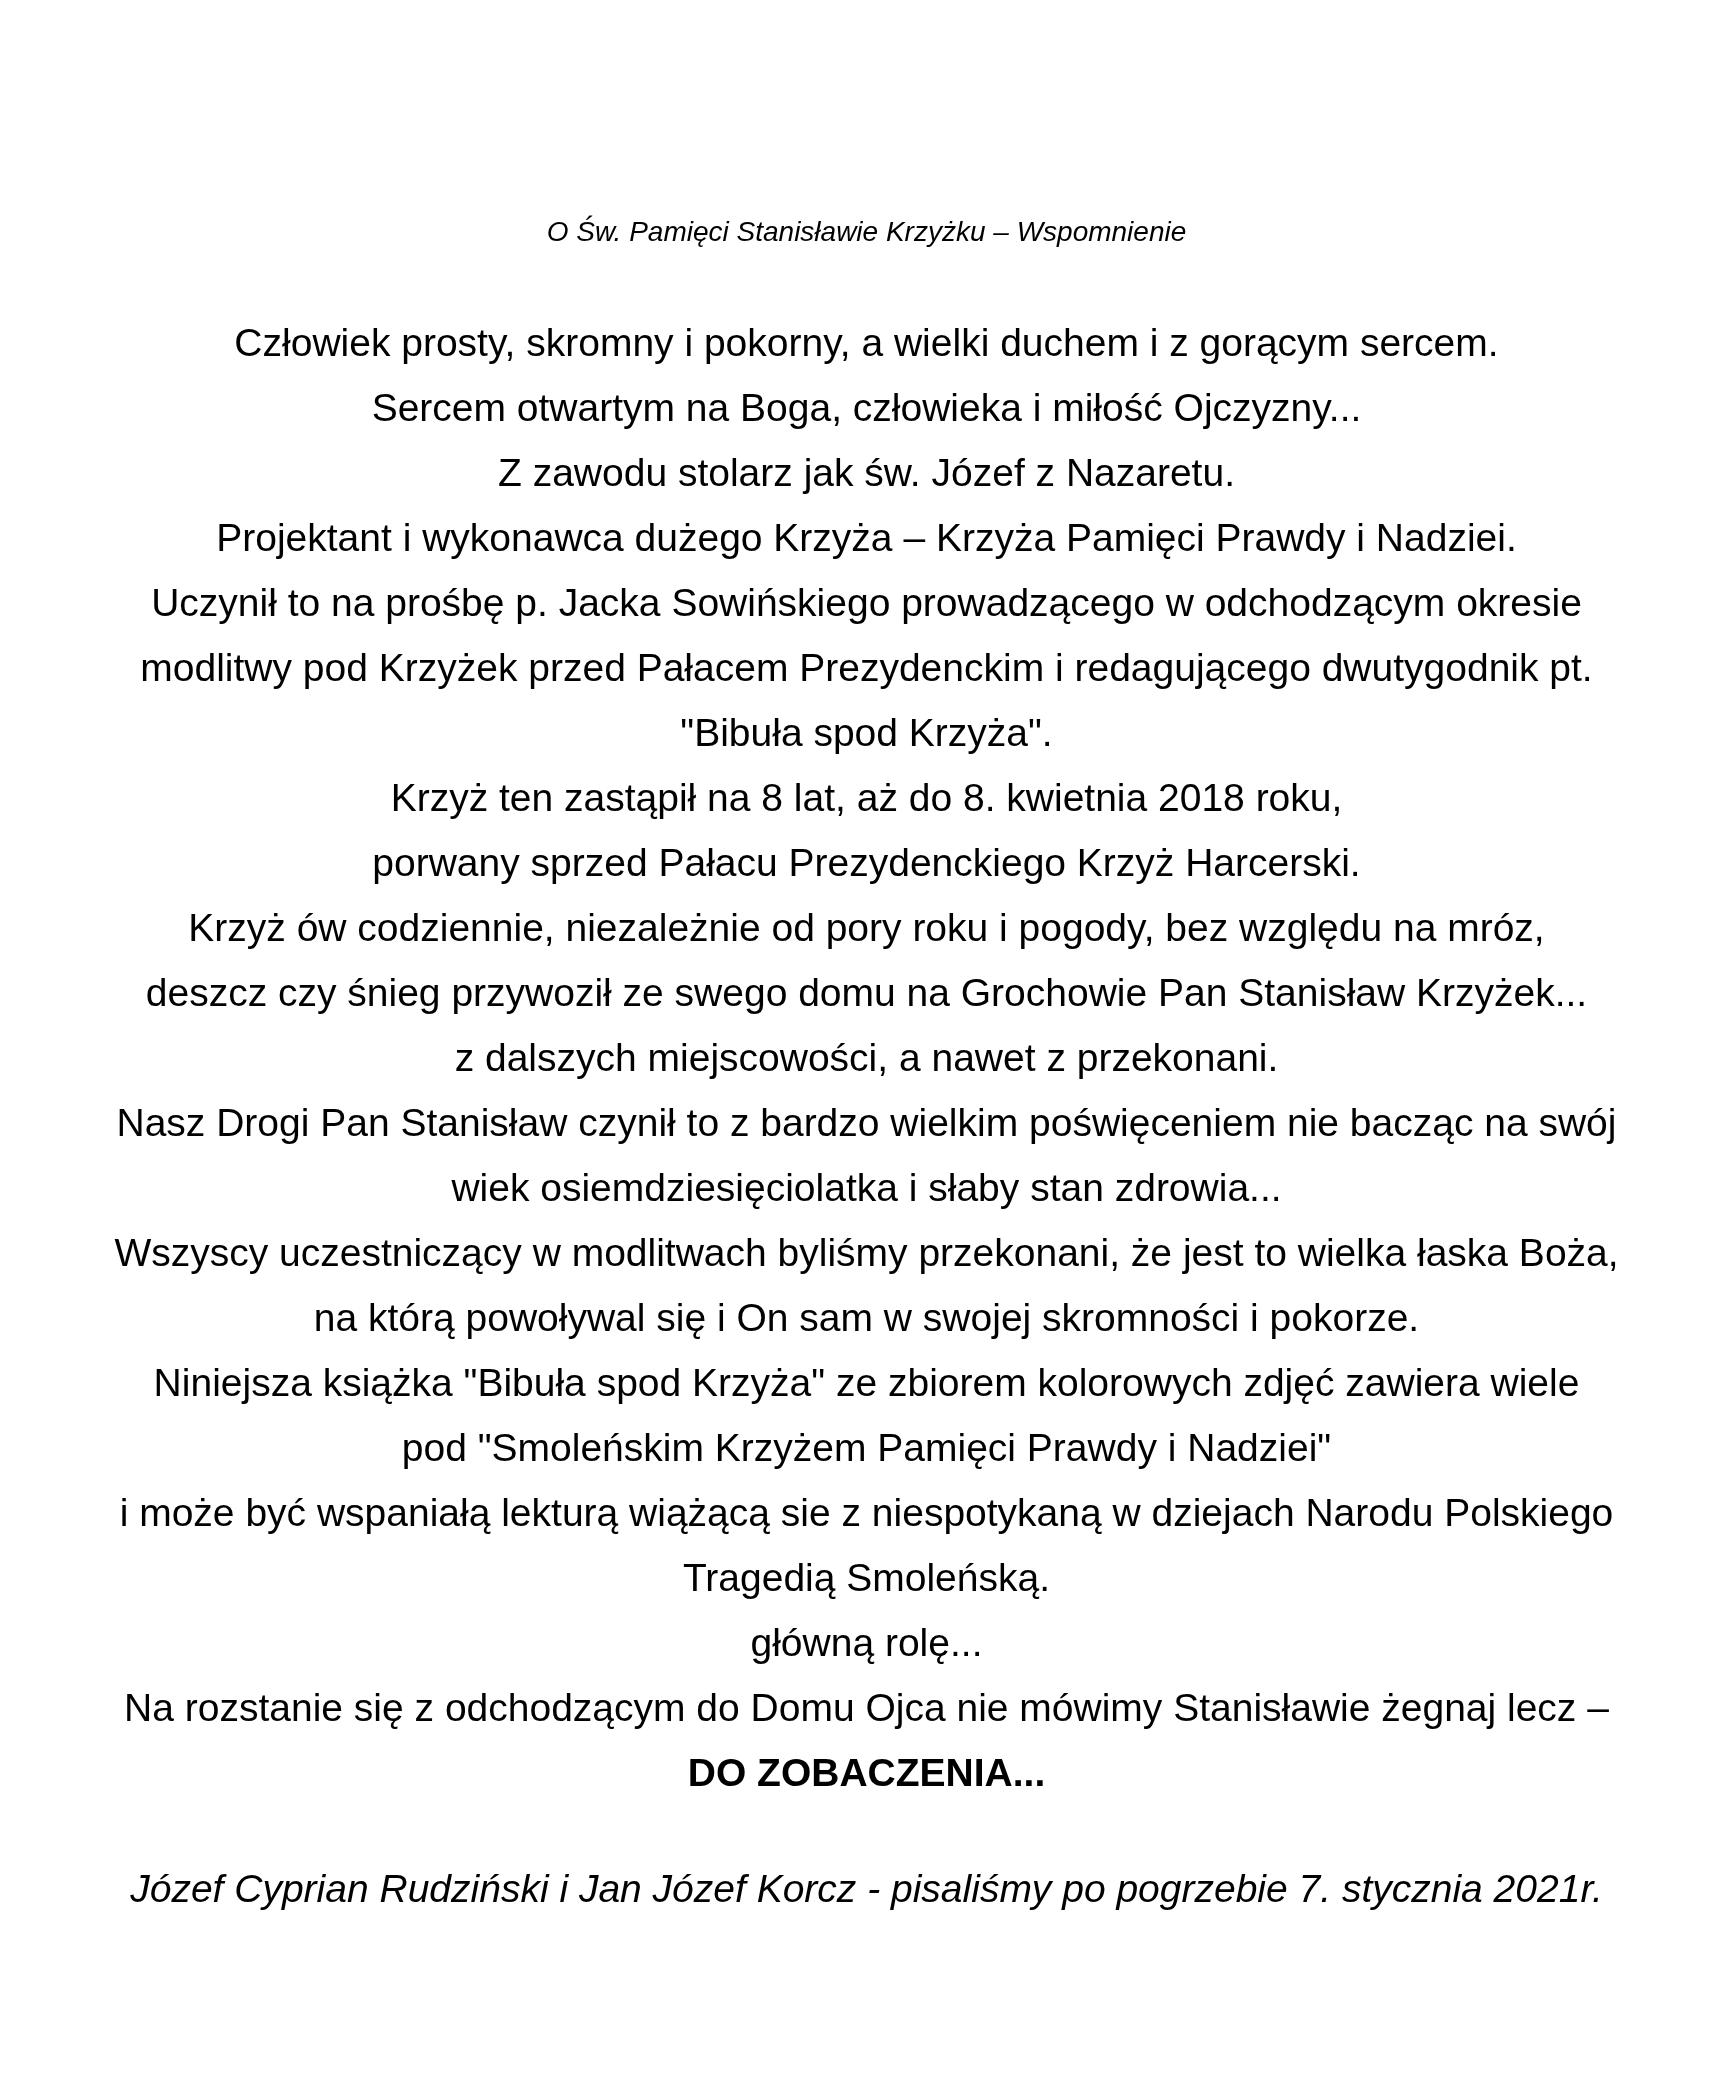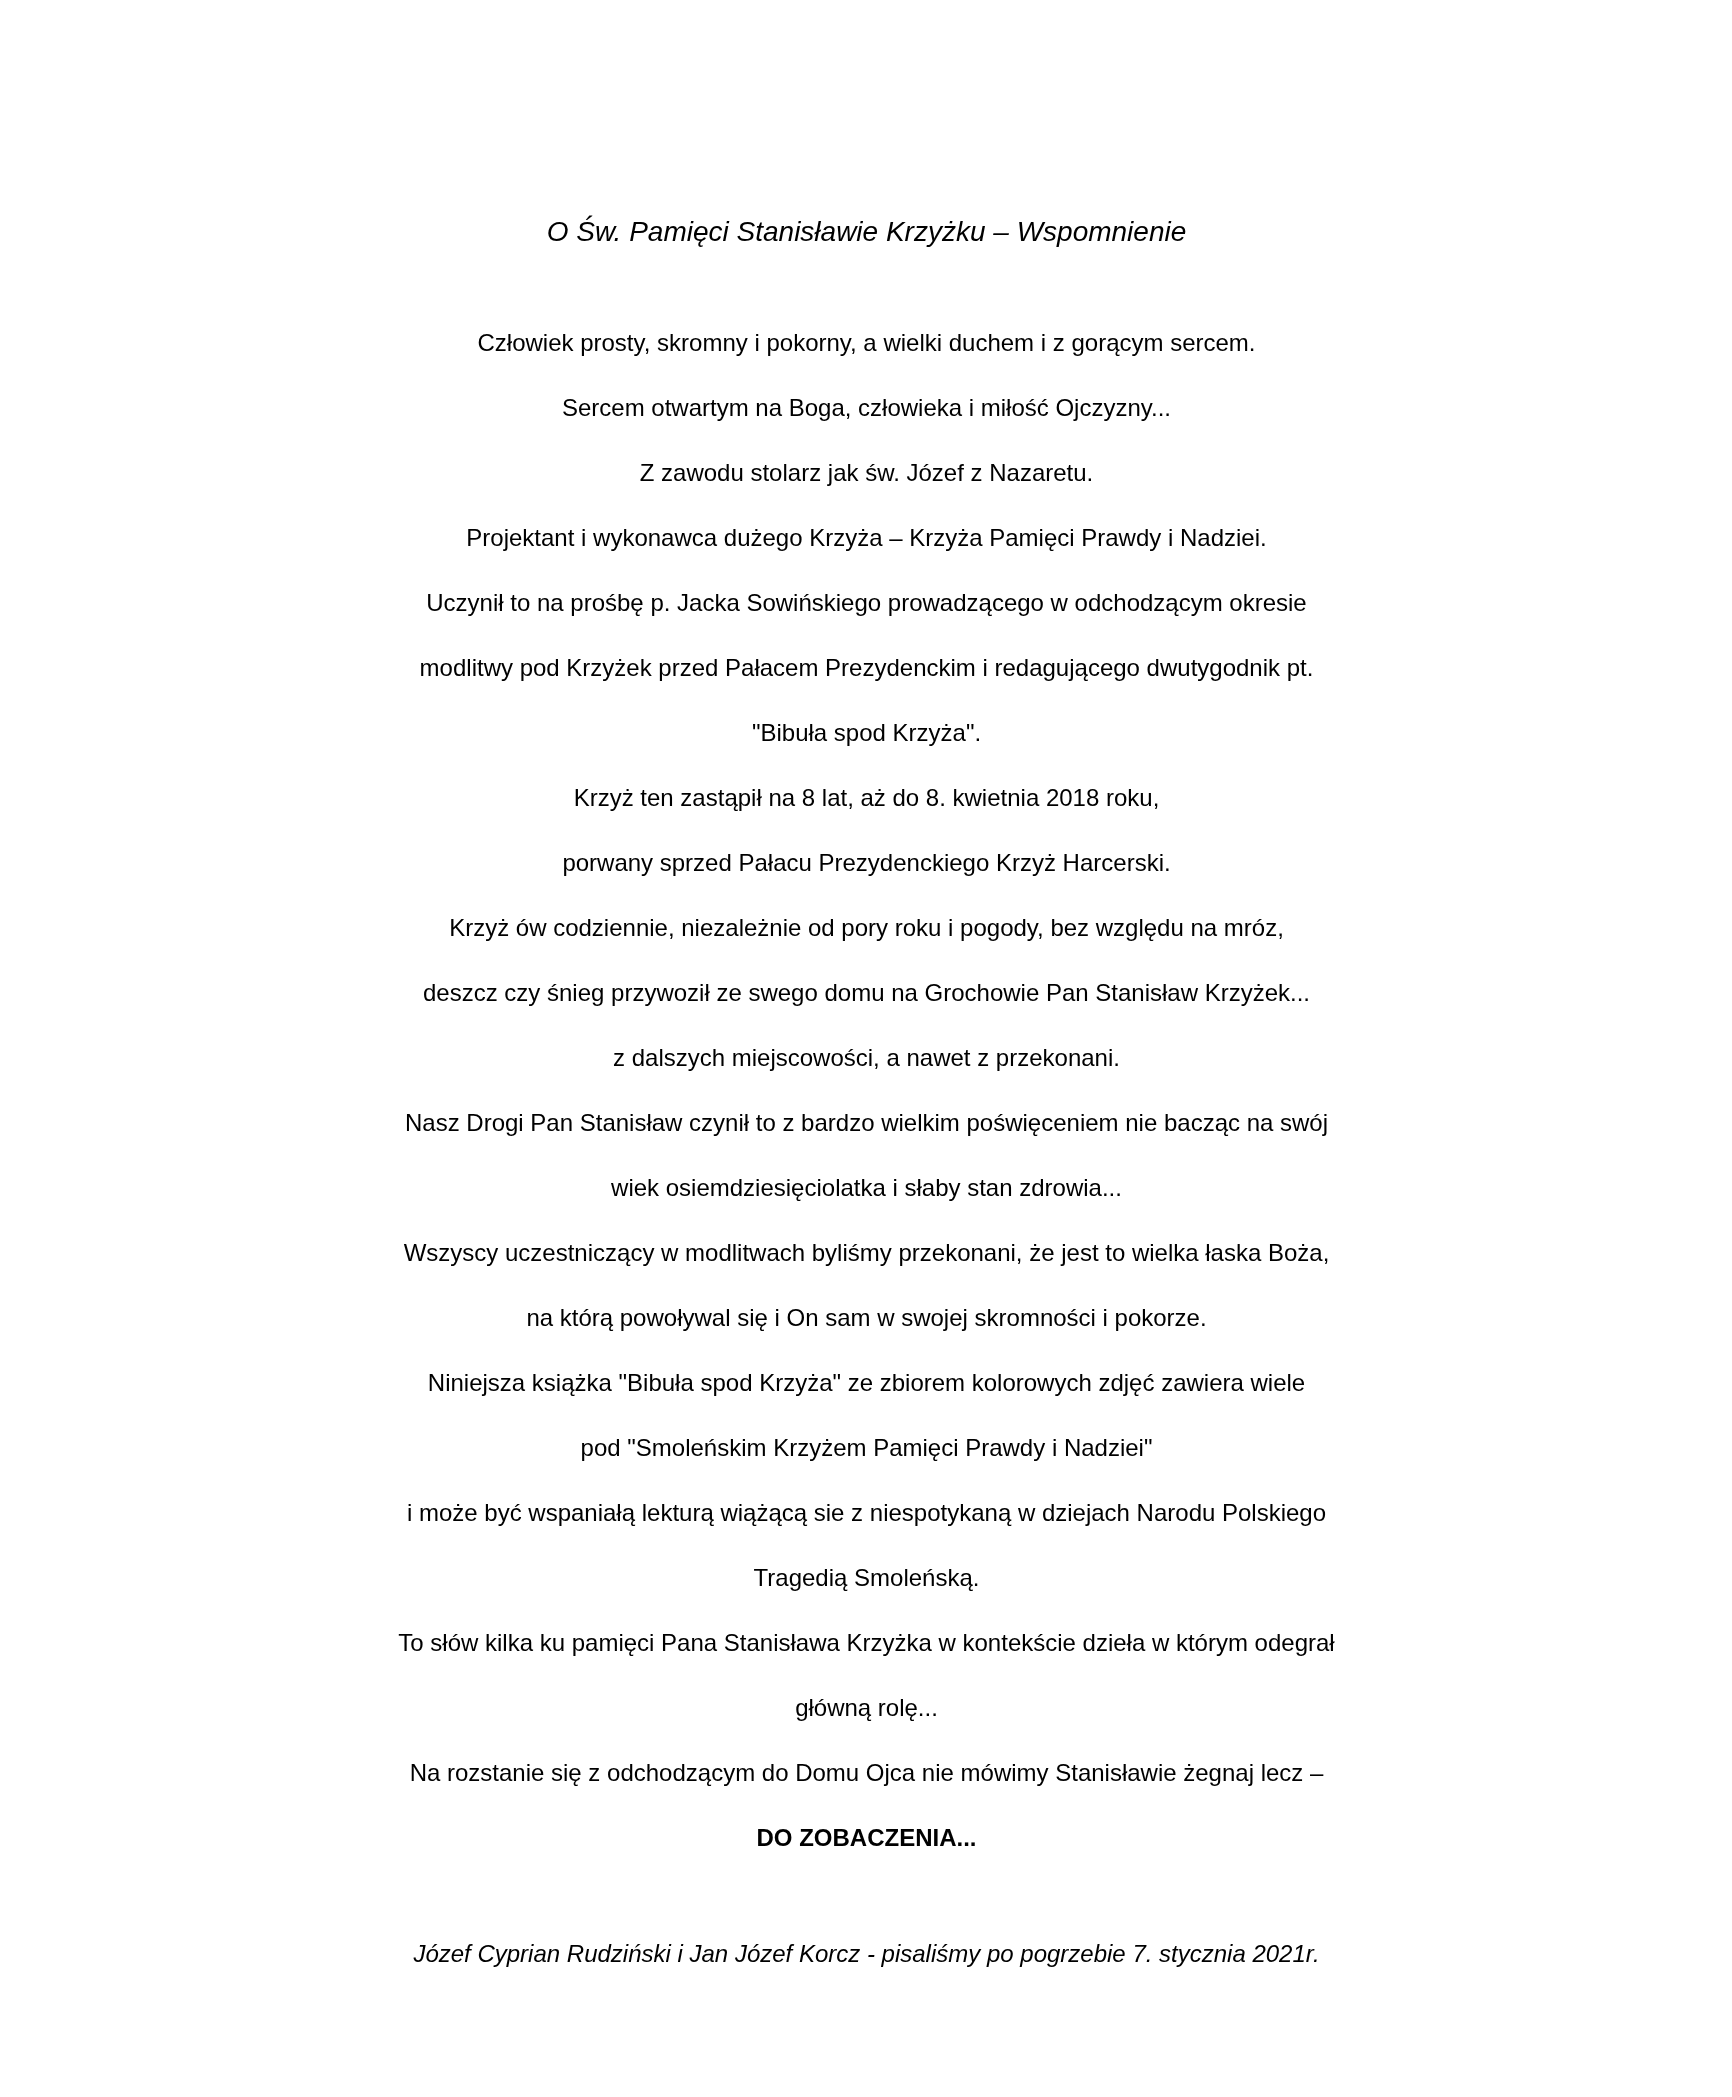--- a/index.html
+++ b/index.html
@@ -26,21 +26,21 @@
     font-size: 28px;
     line-height: 65px;
     font-weight: normal;
     font-style: italic;
     white-space: pre-wrap;
   }
   .body-block {
     margin-top: 46px;
   }
   .line {
-    font-size: 24px;
+    font-size: 39px;
     line-height: 65px;
     white-space: pre-wrap;
   }
   .farewell {
     font-weight: bold;
   }
   .authors {
     margin-top: 51px;
     font-style: italic;
   }
@@ -66,21 +66,20 @@
     <div class="line">deszcz czy śnieg przywoził ze swego domu na Grochowie Pan Stanisław Krzyżek...</div>
     <div class="line">z dalszych miejscowości, a nawet z przekonani.</div>
     <div class="line">Nasz Drogi Pan Stanisław czynił to z bardzo wielkim poświęceniem nie bacząc na swój</div>
     <div class="line">wiek osiemdziesięciolatka i słaby stan zdrowia...</div>
     <div class="line">Wszyscy uczestniczący w modlitwach byliśmy przekonani, że jest to wielka łaska Boża,</div>
     <div class="line">na którą powoływal się i On sam w swojej skromności i pokorze.</div>
     <div class="line">Niniejsza książka "Bibuła spod Krzyża" ze zbiorem kolorowych zdjęć zawiera wiele</div>
     <div class="line">pod "Smoleńskim Krzyżem Pamięci Prawdy i Nadziei"</div>
     <div class="line">i może być wspaniałą lekturą wiążącą sie z niespotykaną w dziejach Narodu Polskiego</div>
     <div class="line">Tragedią Smoleńską.</div>
-    <div class="line">To słów kilka ku pamięci Pana Stanisława Krzyżka w kontekście dzieła w którym odegrał</div>
     <div class="line">główną rolę...</div>
     <div class="line">Na rozstanie się z odchodzącym do Domu Ojca nie mówimy Stanisławie żegnaj lecz –</div>
     <div class="line farewell">DO ZOBACZENIA...</div>
   </div>
 
   <div class="line authors">Józef Cyprian Rudziński i Jan Józef Korcz - pisaliśmy po pogrzebie 7. stycznia 2021r.</div>
 
 </div>
 
 

